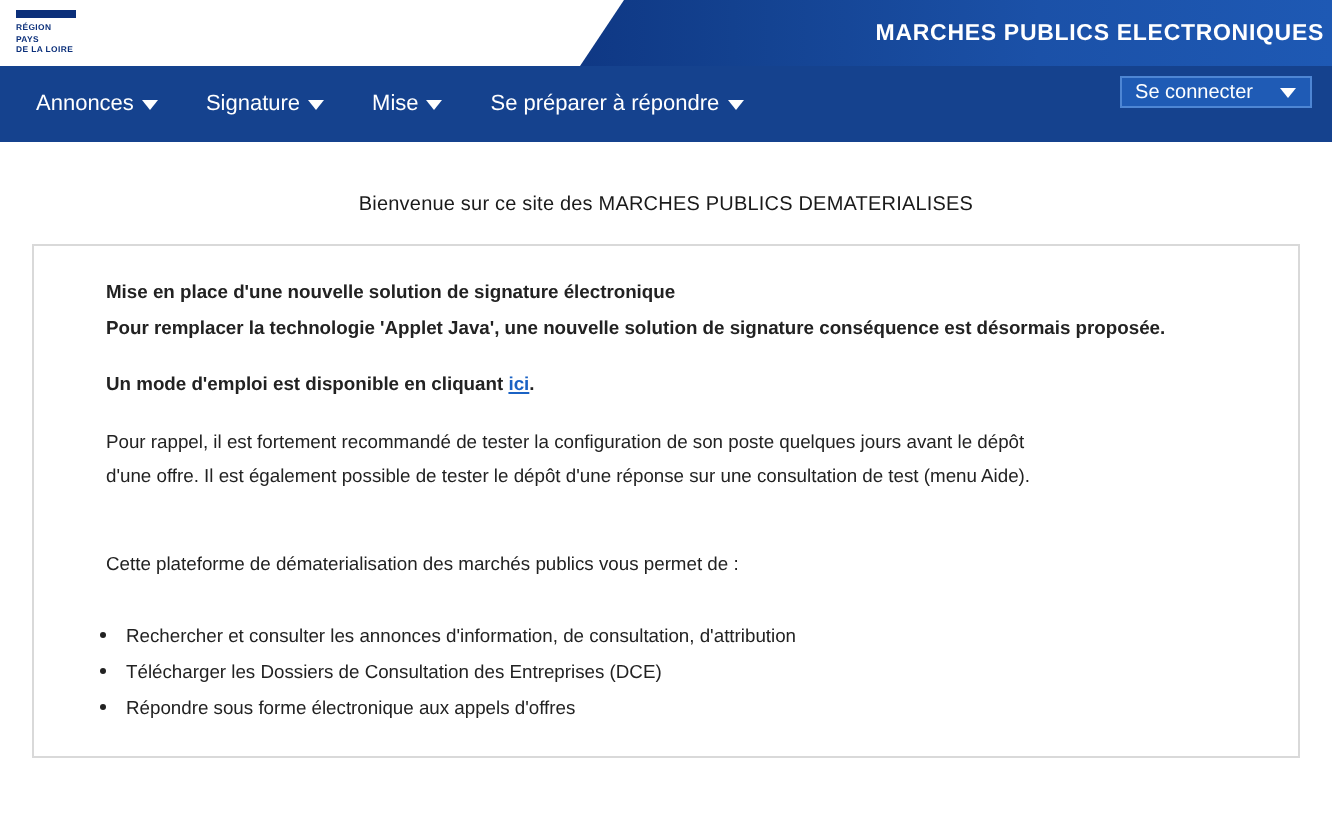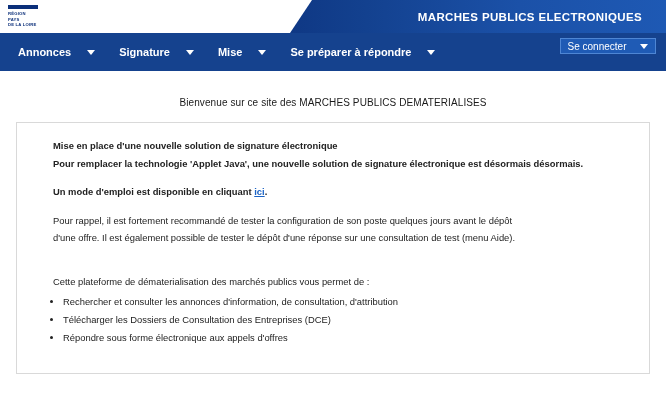--- a/index.html
+++ b/index.html
@@ -48,41 +48,41 @@
   }
   .chev {
     width: 0; height: 0;
     border-top: 16.5px solid transparent;
     border-bottom: 16.5px solid transparent;
     border-left: 11px solid #ffffff;
     margin-left: -3px;
   }
   .chev.c2 { border-left-color: #ffffff; opacity: .95; }
   .header-title {
-    position: absolute; right: 24px; top: 0; height: 33px;
+    position: absolute; right: 4px; top: 0; height: 33px;
     display: flex; align-items: center;
     color: #ffffff; font-size: 11.5px; letter-spacing: .35px; font-weight: bold;
   }
 
   
   .navbar {
     position: relative;
     height: 38px;
     background: #15428e;
     display: flex;
     align-items: center;
     padding-left: 6px;
   }
   .nav-item {
     color: #ffffff;
     font-size: 11px;
-    font-weight: bold;
+    font-weight: normal;
     padding: 0 12px;
     height: 38px;
-    display: flex; align-items: center; gap: 16px;
+    display: flex; align-items: center; gap: 4px;
     cursor: pointer;
     white-space: nowrap;
   }
   .caret-down {
     width: 0; height: 0;
     border-left: 4px solid transparent;
     border-right: 4px solid transparent;
     border-top: 5px solid #ffffff;
     display: inline-block;
   }
@@ -113,21 +113,21 @@
     padding: 16px 20px 14px 20px;
     min-height: 252px;
     font-size: 9.4px;
     color: #222222;
     line-height: 1.55;
   }
   .panel p { margin: 0 0 3px 16px; }
   .panel .gap { height: 11px; }
   .bold { font-weight: bold; }
   .link { color: #1a62c4; text-decoration: underline; cursor: pointer; }
-  .bullets { margin: 6px 0 0 0; padding-left: 26px; }
+  .bullets { margin: 22px 0 0 0; padding-left: 26px; }
   .bullets li { margin-bottom: 3px; }
 </style>
 </head>
 <body>
 
 <div class="page">
 
   <div class="header">
     <div class="header-left">
       <div class="logo">
@@ -165,21 +165,21 @@
       <span>Se connecter</span>
       <span class="caret-down"></span>
     </div>
   </div>
 
   <div class="main">
     <div class="welcome">Bienvenue sur ce site des MARCHES PUBLICS DEMATERIALISES</div>
 
     <div class="panel">
       <p class="bold">Mise en place d'une nouvelle solution de signature électronique</p>
-      <p class="bold">Pour remplacer la technologie 'Applet Java', une nouvelle solution de signature électronique est désormais désormais.</p>
+      <p class="bold">Pour remplacer la technologie 'Applet Java', une nouvelle solution de signature conséquence est désormais proposée.</p>
 
       <div class="gap"></div>
 
       <p class="bold"><span>Un mode d'emploi est disponible en cliquant </span><span class="link">ici</span><span>.</span></p>
 
       <div class="gap"></div>
 
       <p>Pour rappel, il est fortement recommandé de tester la configuration de son poste quelques jours avant le dépôt</p>
       <p>d'une offre. Il est également possible de tester le dépôt d'une réponse sur une consultation de test (menu Aide).</p>
 

